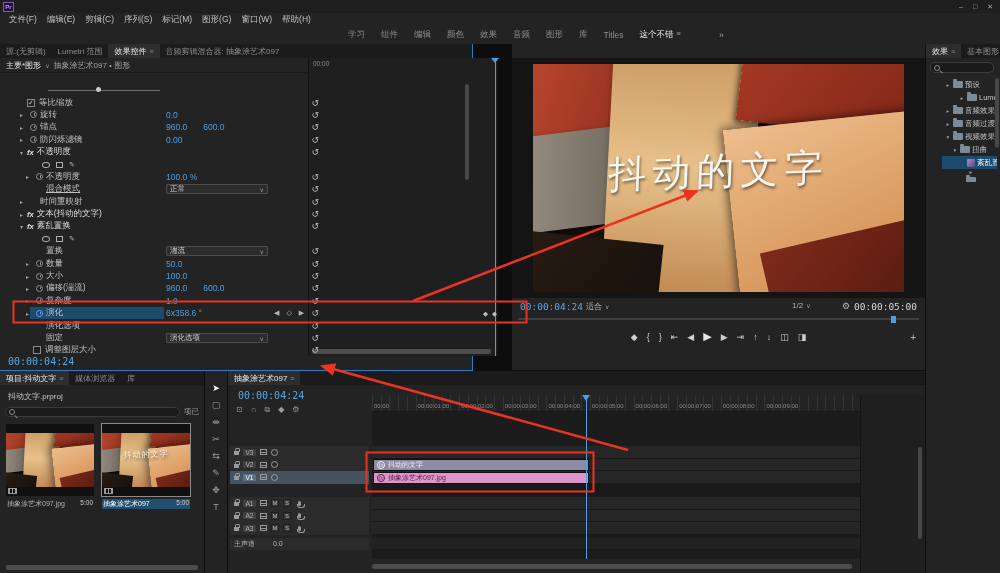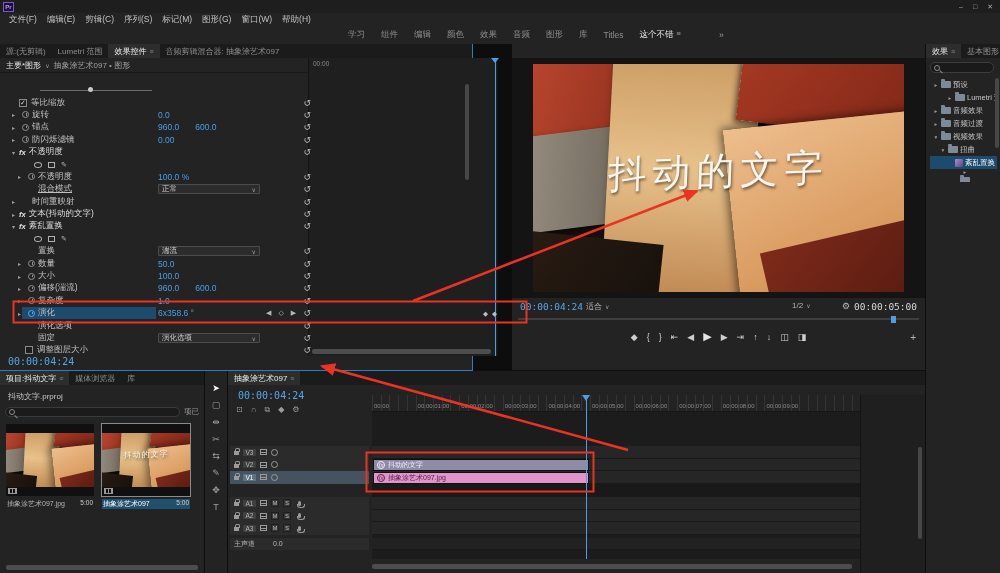--- a/index.html
+++ b/index.html
@@ -33,21 +33,21 @@
 
 #ec-panel{left:0;top:44px;width:472px;height:326px;outline:1px solid #2e7bc0}
 .ec-header{position:absolute;left:0;top:14px;width:308px;height:15px;display:flex;align-items:center;gap:4px;padding:0 6px;font-size:8px;color:#d2d2d2;background:#232323;border-bottom:1px solid #1a1a1a}
 .ec-header .seq{color:#9f9f9f}
 .ec-lane{position:absolute;left:308px;top:14px;width:190px;bottom:14px;background:#1f1f1f;border-left:1px solid #141414;border-right:1px solid #141414}
 .lane-ruler{position:absolute;left:4px;top:2px;font-size:6.5px;color:#8a8a8a}
 .lane-ph{position:absolute;left:186px;top:0;bottom:0;width:1px;background:#4a9fe8}
 .lane-ph:before{content:"";position:absolute;left:-4px;top:0;border:4px solid transparent;border-top:5px solid #4a9fe8}
 .lane-scroll{position:absolute;left:3px;right:6px;bottom:2px;height:5px;background:#4d4d4d;border-radius:2px}
 .kfd{position:absolute;font-size:6.5px;color:#bdbdbd;z-index:2}
-#ec-rows{position:absolute;left:8px;top:40px;width:308px}
+#ec-rows{position:absolute;left:16px;top:40px;width:308px}
 .ecrow{height:12.4px;position:relative;display:flex;align-items:center;font-size:8.5px;color:#c0c0c0}
 .ec-tw{width:11px;text-align:center;font-size:6px;color:#9a9a9a;flex:none}
 .ec-sw{width:13px;flex:none;display:flex;justify-content:center}
 .swi{width:7px;height:7px;border:1px solid #8f8f8f;border-radius:50%;position:relative}
 .swi:after{content:"";position:absolute;left:2.5px;top:1px;width:1px;height:2.5px;background:#8f8f8f}
 .swi.anim{border-color:#5aa6ef}
 .swi.anim:after{background:#5aa6ef}
 .ec-label{white-space:nowrap;z-index:1}
 .ec-fx{font-style:italic;font-weight:700;font-size:7.5px;color:#e3e3e3;margin-right:3px;z-index:1}
 .ec-fxlabel{color:#dcdcdc}
@@ -91,21 +91,21 @@
 .pm-ph{position:absolute;left:93%;top:0;width:5px;height:7px;background:#4a9fe8}
 .pm-transport{position:absolute;left:50%;transform:translateX(-50%);top:286px;display:flex;gap:9px;align-items:center;color:#cfcfcf;font-size:9px}
 .pm-transport .play{font-size:11px;color:#e4e4e4}
 .pm-add{position:absolute;right:9px;top:288px;font-size:10px;color:#b5b5b5}
 
 
 #fx-panel{left:926px;top:44px;width:74px;height:529px}
 .fx-search{position:absolute;left:4px;top:18px;width:64px;height:11px;background:#1a1a1a;border:1px solid #3c3c3c;border-radius:5px;display:flex;align-items:center;padding:0 3px}
 .mag{width:6px;height:6px;border:1px solid #8a8a8a;border-radius:50%;position:relative;flex:none}
 .mag:after{content:"";position:absolute;left:4.5px;top:4.5px;width:3.5px;height:1px;background:#8a8a8a;transform:rotate(45deg);transform-origin:0 0}
-#fx-tree{position:absolute;left:4px;top:34px;right:3px}
+#fx-tree{position:absolute;left:16px;top:34px;right:3px}
 .fxrow{height:13px;display:flex;align-items:center;gap:2px;font-size:7.5px;color:#c6c6c6;white-space:nowrap;overflow:hidden}
 .fxrow.sel{background:#1d4b6e;color:#fff}
 .fxtw{width:6px;font-size:5.5px;color:#9a9a9a;text-align:center;flex:none}
 .foldericon{width:10px;height:7px;background:#7d8b99;border-radius:1px;position:relative;flex:none}
 .foldericon:before{content:"";position:absolute;top:-2px;left:0;width:4px;height:2px;background:#7d8b99;border-radius:1px 1px 0 0}
 .fxicon{width:8px;height:8px;background:linear-gradient(135deg,#b08ad0,#54487c);flex:none;border-radius:1px}
 
 
 #pj-panel{left:0;top:371px;width:204px;height:202px}
 .pj-name{position:absolute;left:8px;top:20px;font-size:8px;color:#c9c9c9}

